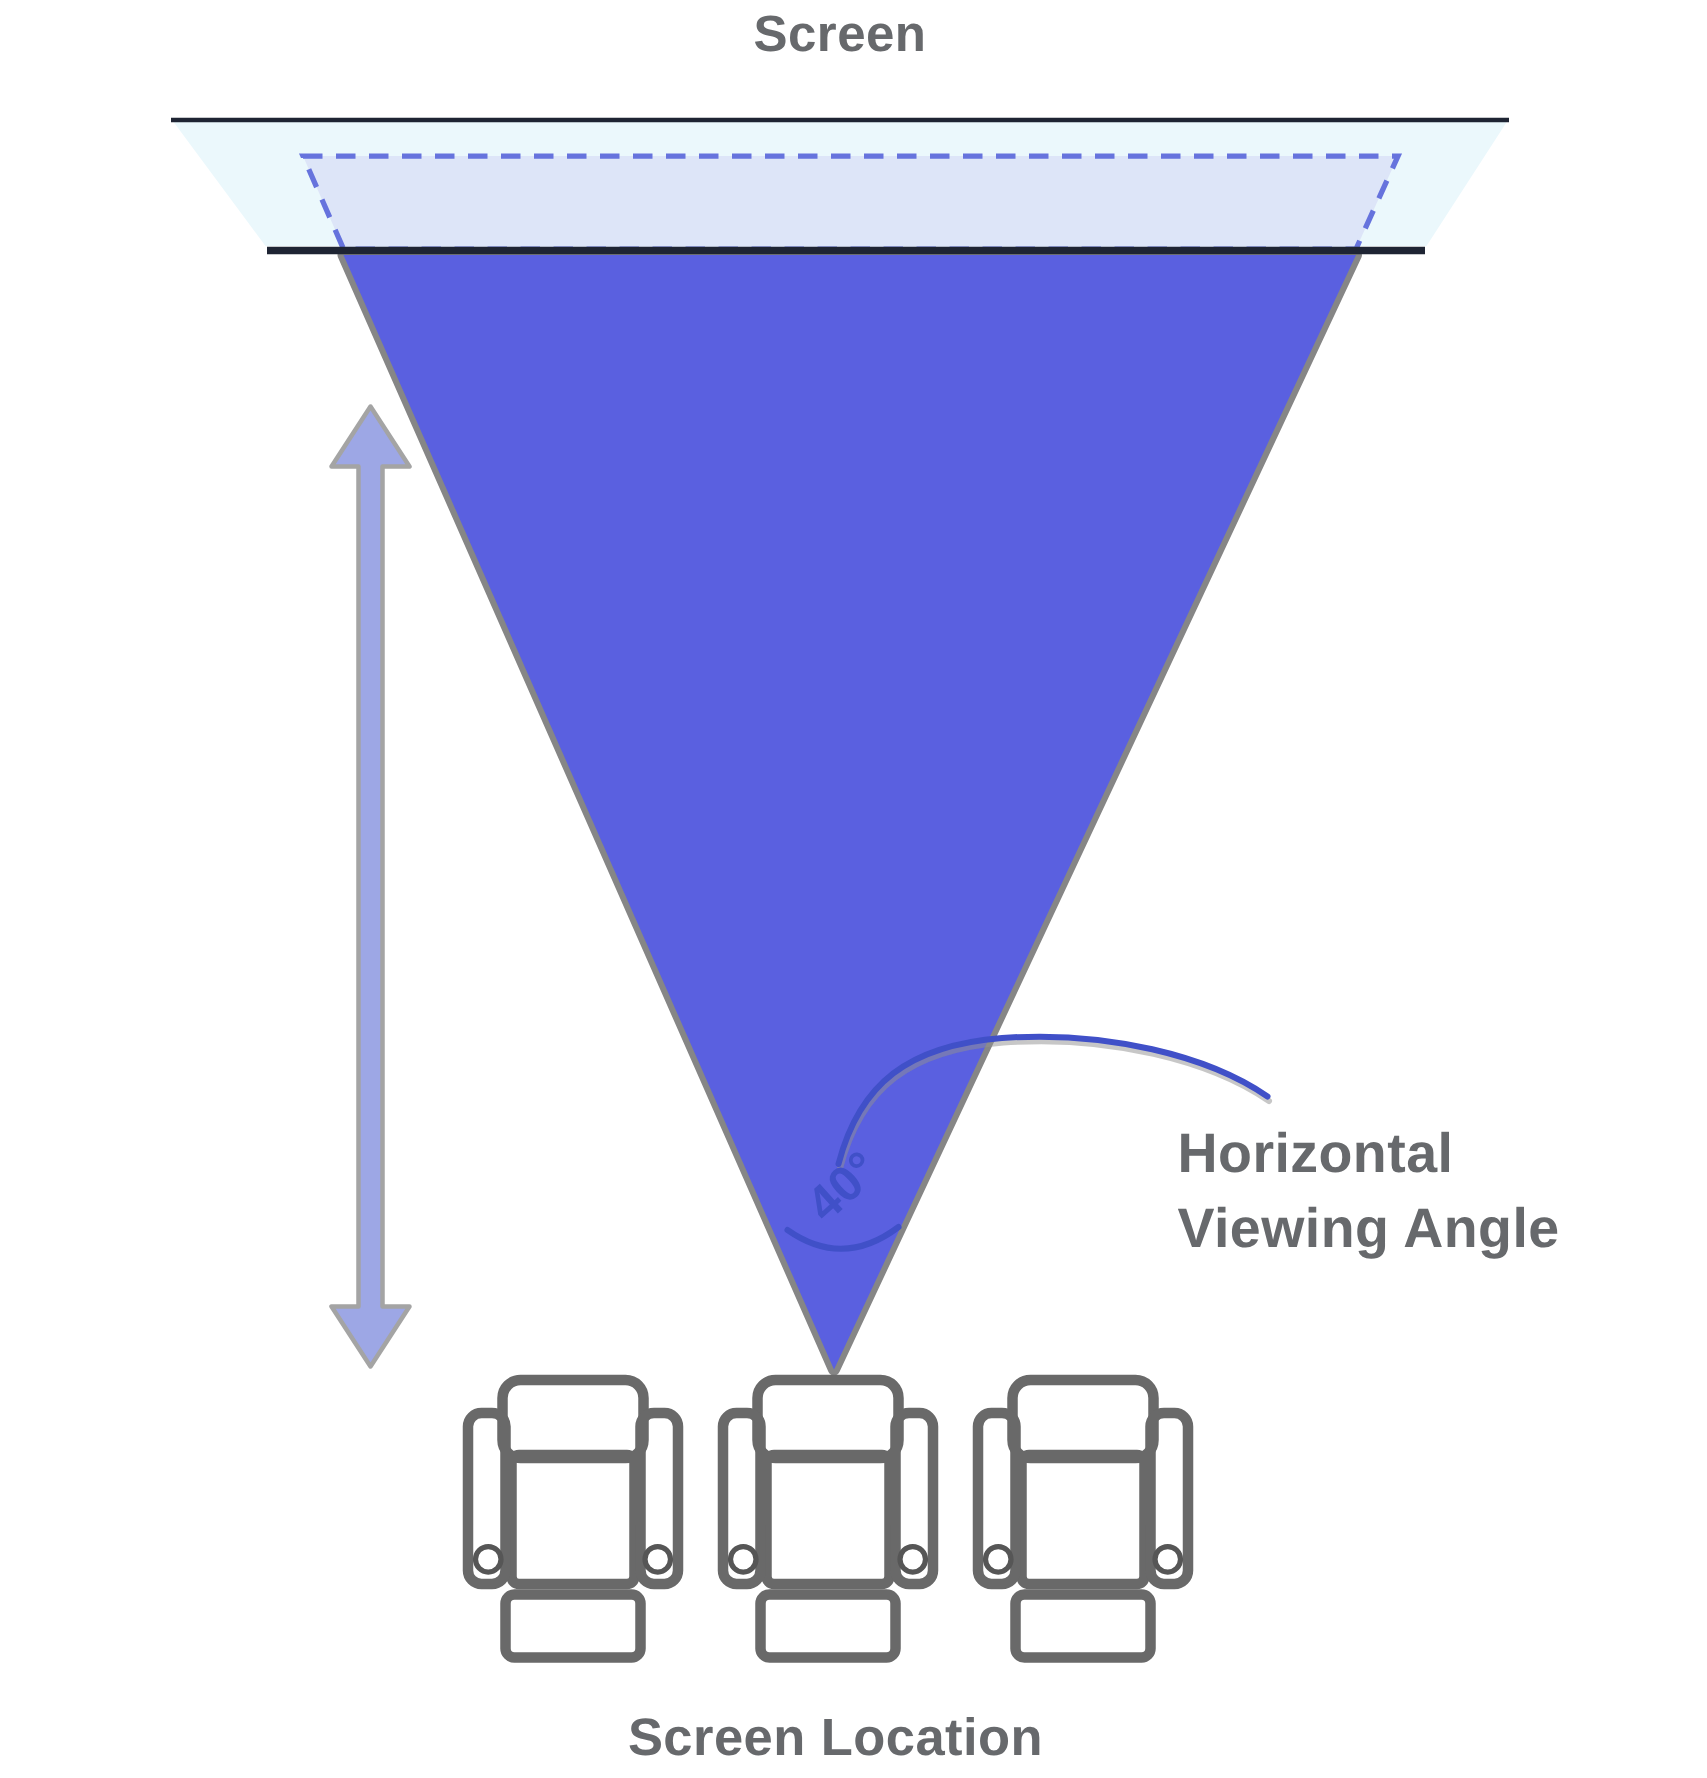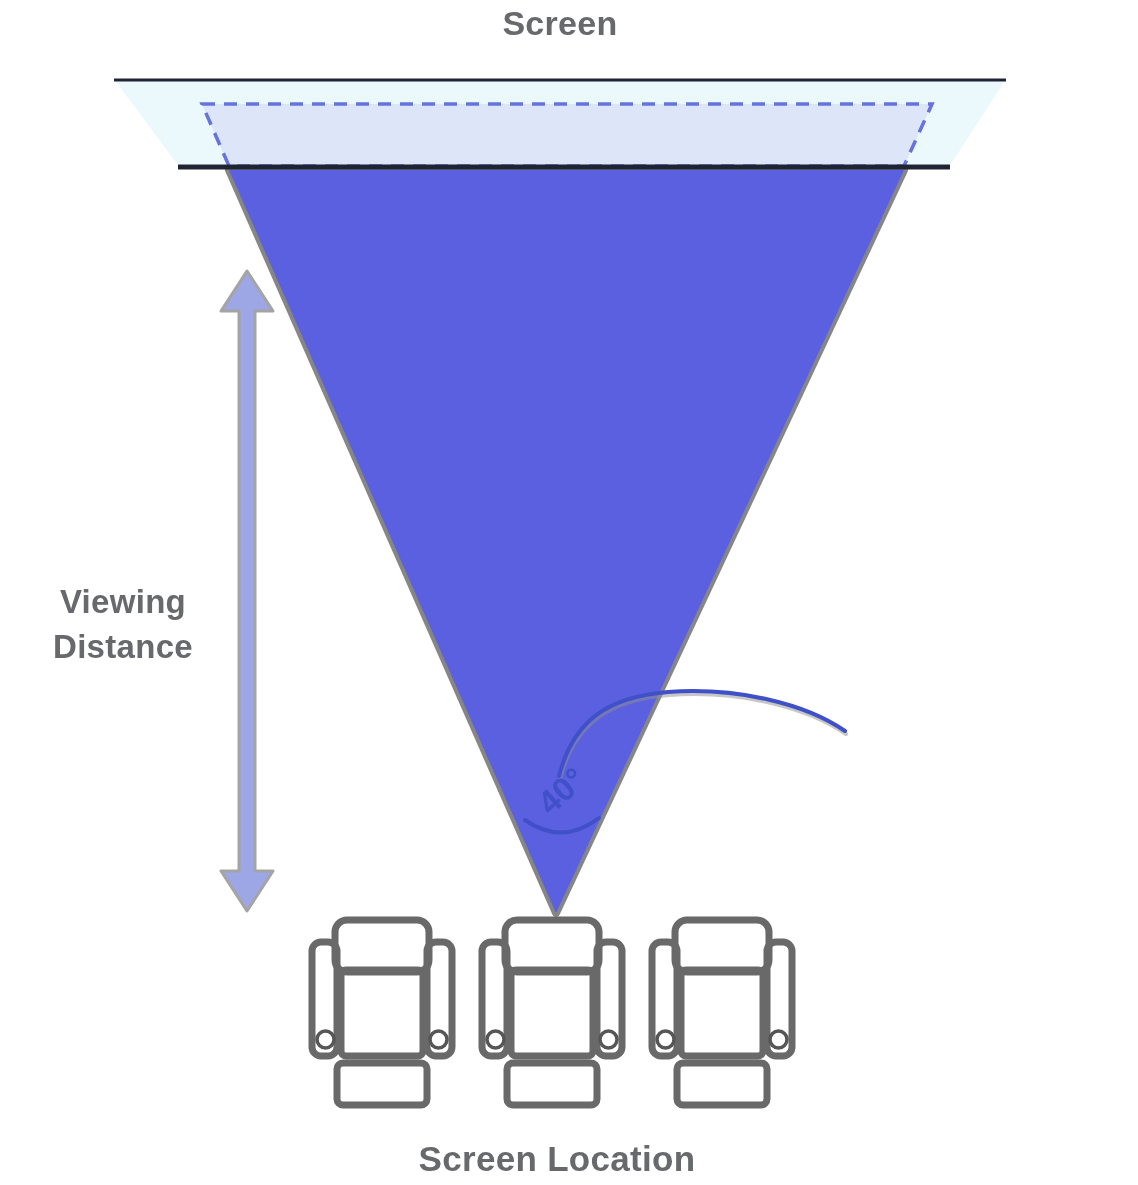--- a/index.html
+++ b/index.html
@@ -95,20 +95,20 @@
       <rect class="cup-patch" x="-66" y="110" width="19" height="19" rx="3"></rect>
       <rect class="cup-patch" x="47" y="110" width="19" height="19" rx="3"></rect>
       <circle class="cup" cx="-56.5" cy="119.5" r="8.5"></circle>
       <circle class="cup" cx="56.5" cy="119.5" r="8.5"></circle>
       <rect x="-45" y="143" width="90" height="42" rx="6"></rect>
     </g>
   </svg>
 
   <div class="label label-screen">Screen</div>
 
-  <div class="label label-distance">Viewing
-Distance</div>
 
   <div class="label label-angle-value">40°</div>
 
+  <div class="label label-angle-name">Horizontal
+Viewing Angle</div>
 
   <div class="label label-location">Screen Location</div>
 </div>
 
 </body></html>

